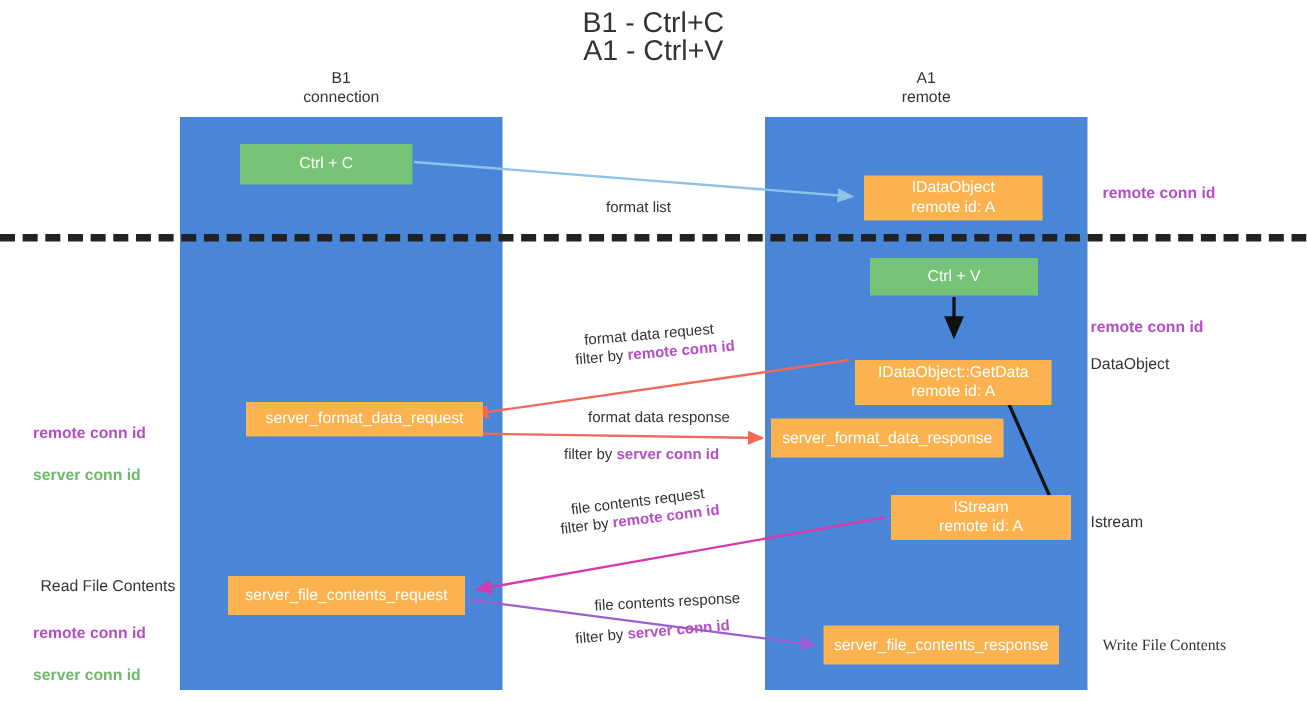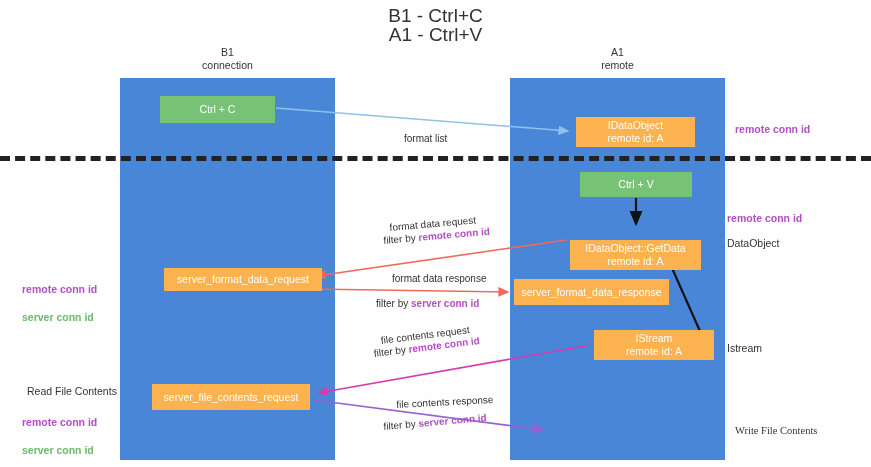--- a/index.html
+++ b/index.html
@@ -148,20 +148,21 @@
   <div class="node orange n-ido-top">IDataObject
 remote id: A</div>
   <div class="node green  n-ctrlv">Ctrl + V</div>
   <div class="node orange n-getdata">IDataObject::GetData
 remote id: A</div>
   <div class="node orange n-sfdreq">server_format_data_request</div>
   <div class="node orange n-sfdresp">server_format_data_response</div>
   <div class="node orange n-istream">IStream
 remote id: A</div>
   <div class="node orange n-sfcreq">server_file_contents_request</div>
+  <div class="node orange n-sfcresp">server_file_contents_response</div>
 
   <div class="side purple s-rci-1">remote conn id</div>
   <div class="side purple s-rci-2">remote conn id</div>
   <div class="side s-dataobject">DataObject</div>
   <div class="side s-istream">Istream</div>
   <div class="side s-writefc">Write File Contents</div>
 
   <div class="side s-readfc">Read File Contents</div>
 
   <div class="side s-left-ids">

